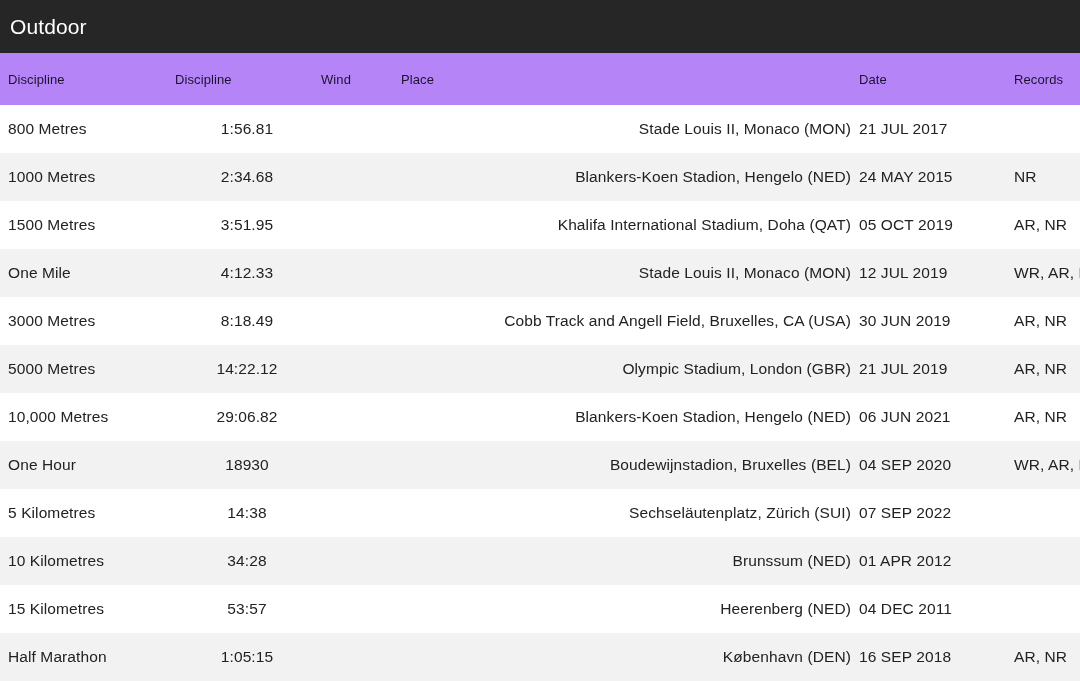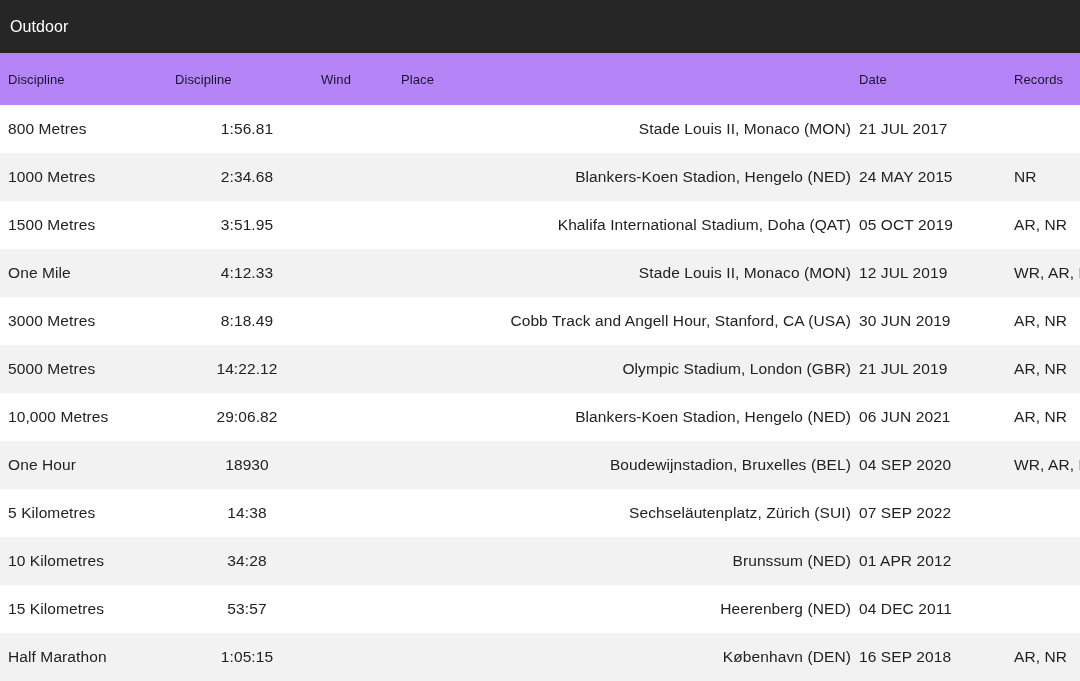--- a/index.html
+++ b/index.html
@@ -26,21 +26,21 @@
   .titlebar {
     height: 53px;
     background: #262626;
     display: flex;
     align-items: center;
     padding: 0 0 0 10px;
     box-sizing: border-box;
   }
   .titlebar-text {
     color: #ffffff;
-    font-size: 16px;
+    font-size: 21px;
     font-weight: 400;
     letter-spacing: 0.1px;
     line-height: 1;
   }
 
   
   .rec-table {
     width: 1080px;
     border-collapse: collapse;
     table-layout: fixed;
@@ -142,21 +142,21 @@
           <td class="col-performance">4:12.33</td>
           <td class="col-wind"></td>
           <td class="col-place">Stade Louis II, Monaco (MON)</td>
           <td class="col-date">12 JUL 2019</td>
           <td class="col-records">WR, AR, NR</td>
         </tr>
         <tr class="odd">
           <td class="col-discipline">3000 Metres</td>
           <td class="col-performance">8:18.49</td>
           <td class="col-wind"></td>
-          <td class="col-place">Cobb Track and Angell Hour, Stanford, CA (USA)</td>
+          <td class="col-place">Cobb Track and Angell Field, Bruxelles, CA (USA)</td>
           <td class="col-date">30 JUN 2019</td>
           <td class="col-records">AR, NR</td>
         </tr>
         <tr class="even">
           <td class="col-discipline">5000 Metres</td>
           <td class="col-performance">14:22.12</td>
           <td class="col-wind"></td>
           <td class="col-place">Olympic Stadium, London (GBR)</td>
           <td class="col-date">21 JUL 2019</td>
           <td class="col-records">AR, NR</td>

